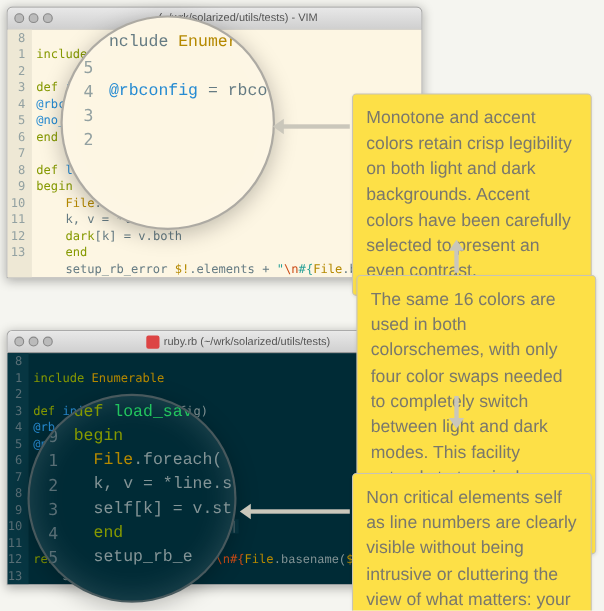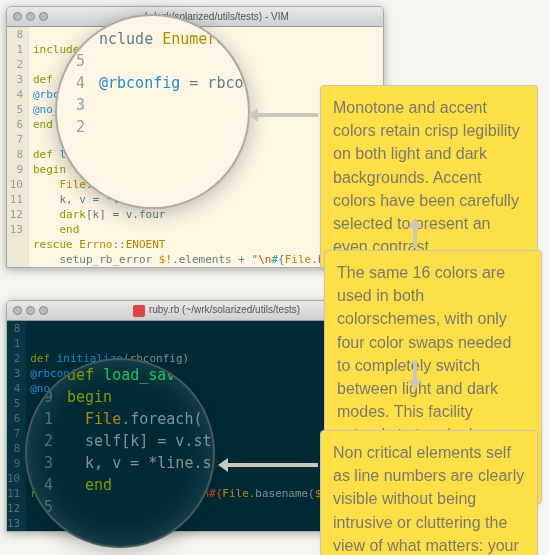--- a/index.html
+++ b/index.html
@@ -41,21 +41,21 @@
 .dark .esc { color: #cb4b16; }
 .dark .punc { color: #839496; }
 .dark .plain { color: #839496; font-family: Liberation Mono, monospace; }
 .dark .cursor { background: #073642; color: #586e75; padding: 0 1px; }
 
 
 .mag { position: absolute; border-radius: 50%; border: 2px solid rgba(120,120,120,0.6); background: inherit; overflow: hidden; box-shadow: 0 4px 20px rgba(0,0,0,0.25), inset 0 0 30px rgba(255,255,255,0.15); }
 .mag-inner { transform-origin: top left; position: absolute; }
 .mag .mgut { text-align: right; color: #93a1a1; float: left; }
 .mag .mgut div, .mag .mcode div { height: 22px; line-height: 22px; font-size: 15px; white-space: pre; }
-.mag .mcode { float: left; padding-left: 6px; }
+.mag .mcode { float: left; padding-left: 6px; font-family: Liberation Mono, monospace; }
 .maglight { background: #fdf6e3; }
 .maglight .mgut { color: #93a1a1; padding-right: 8px; width: 28px; }
 .maglight .kw { color: #859900; }
 .maglight .def { color: #268bd2; }
 .maglight .ivar { color: #268bd2; }
 .maglight .const { color: #b58900; }
 .maglight .plain { color: #657b83; }
 .magdark { background: #002b36; }
 .magdark .mgut { color: #586e75; padding-right: 8px; width: 28px; }
 .magdark .kw { color: #859900; }
@@ -112,23 +112,22 @@
         <div><span class="plain"> </span></div>
         <div><span class="kw">def </span><span class="def">initialize</span><span class="punc">(rbconfig)</span></div>
         <div><span class="ivar">@rbconfig</span><span class="plain"> = rbconfig</span></div>
         <div><span class="ivar">@no_harm</span><span class="plain"> = </span></div>
         <div><span class="kw">end</span></div>
         <div><span class="plain"> </span></div>
         <div><span class="kw">def </span><span class="def">load_savefile</span></div>
         <div><span class="kw">begin</span></div>
         <div><span class="plain">    </span><span class="const">File</span><span class="plain">.foreach</span></div>
         <div><span class="plain">    k, v = *line</span></div>
-        <div><span class="plain">    </span><span class="kw">dark</span><span class="plain">[k] = v.four</span></div>
+        <div><span class="plain">    </span><span class="kw">dark</span><span class="plain">[k] = v.both</span></div>
         <div><span class="plain">    </span><span class="kw">end</span></div>
-        <div><span class="kw">rescue </span><span class="const">Errno</span><span class="punc">::</span><span class="const">ENOENT</span></div>
         <div><span class="plain">    setup_rb_error </span><span class="const">$!</span><span class="plain">.elements + </span><span class="str">"</span><span class="esc">\n</span><span class="str">#{</span><span class="const">File</span><span class="plain">.basename</span></div>
       </div>
   </div>
 </div>
 
 <div class="window dark" style="left:6px; top:300px; width:378px;">
   <div class="titlebar">
     <div class="dots">
       <span class="dot"></span>
       <span class="dot"></span>
@@ -148,20 +147,21 @@
         <div>7</div>
         <div>8</div>
         <div>9</div>
         <div>10</div>
         <div>11</div>
         <div>12</div>
         <div>13</div>
       </div>
     <div class="code" id="code-dark">
         <div> </div>
+        <div><span class="kw">include </span><span class="const">Enumerable</span></div>
         <div> </div>
         <div><span class="kw">def </span><span class="def">initialize</span><span class="punc">(rbconfig)</span></div>
         <div><span class="ivar">@rbconfig</span><span class="plain"> = rbconfig</span></div>
         <div><span class="ivar">@no_harm</span></div>
         <div> </div>
         <div> </div>
         <div> </div>
         <div> </div>
         <div><span class="plain">    self[k] = v.strip </span><span class="cursor">|line|</span></div>
         <div><span class="plain">    </span><span class="kw">end</span></div>
@@ -197,23 +197,24 @@
         <div>2</div>
         <div>3</div>
         <div>4</div>
         <div>5</div>
         <div>6</div>
       </div>
     <div class="mcode" id="magcode-dark">
         <div><span class="kw">def </span><span class="def">load_savef</span></div>
         <div><span class="kw">begin</span></div>
         <div>  <span class="const">File</span><span class="plain">.foreach(</span></div>
+        <div>  <span class="plain">k, v = *line.s</span></div>
         <div>  <span class="plain">self[k] = v.st</span></div>
-        <div>  <span class="plain">k, v = *line.s</span></div>
         <div>  <span class="kw">end</span></div>
+        <div>  <span class="plain">setup_rb_e</span></div>
       </div>
   </div>
 </div>
 
 <div class="callout" style="left:320px; top:85px;">Monotone and accent colors retain crisp legibility on both light and dark backgrounds. Accent colors have been carefully selected to present an even contrast.</div>
 <div class="callout" style="left:324px; top:250px;">The same 16 colors are used in both colorschemes, with only four color swaps needed to completely switch between light and dark modes. This facility extends to terminal emulators and even 5 color web page palettes.</div>
 <div class="callout" style="left:320px; top:430px;">Non critical elements self as line numbers are clearly visible without being intrusive or cluttering the view of what matters: your text and code.</div>
 
 <div class="arrow-up" style="left:408px; top:218px;"></div>
 <div class="arrow-down" style="left:408px; top:360px;"></div>

